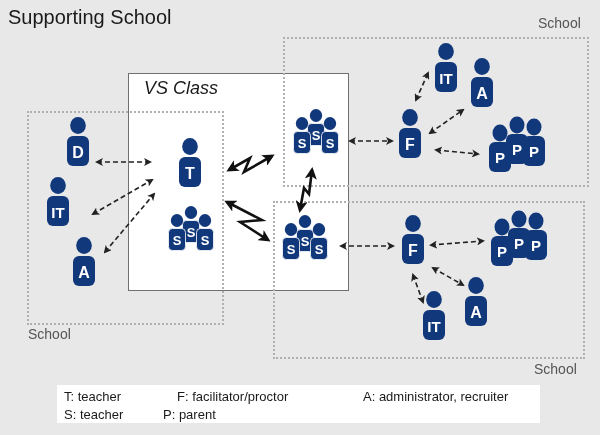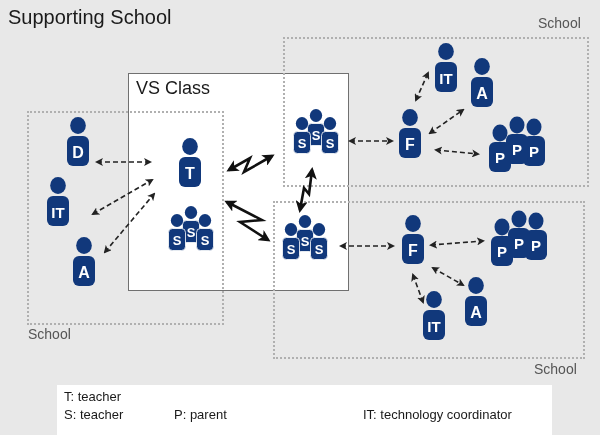--- a/index.html
+++ b/index.html
@@ -1,23 +1,23 @@
 <!DOCTYPE html>
 <html><head>
   <meta charset="utf-8">
   <style>
     html, body { margin:0; padding:0; }
     body { width:600px; height:435px; background:#e8e8e8; overflow:hidden; position:relative; font-family:"Liberation Sans", sans-serif; }
     .title { position:absolute; left:8px; top:6px; font-size:20px; color:#1a1a1a; }
     .vs-box { position:absolute; left:128px; top:73px; width:219px; height:216px; background:#fff; border:1.5px solid #707070; }
-    .vs-label { position:absolute; left:136px; top:78px; font-size:18px; color:#1a1a1a; }
+    .vs-label { position:absolute; left:144px; top:78px; font-size:18px; color:#1a1a1a;font-style:italic; }
     .school-box { position:absolute; border:2px dotted #a0a0a0; }
     .school-label { position:absolute; font-size:14px; color:#555; }
     svg.overlay { position:absolute; left:0; top:0; }
-    .legend { position:absolute; left:57px; top:385px; width:483px; height:51px; background:#fff;padding-left:12px; }
+    .legend { position:absolute; left:57px; top:385px; width:483px; height:38px; background:#fff; }
     .legend-item { position:absolute; font-size:13px; color:#1a1a1a; white-space:nowrap; }
     .person-letter { font-family:"Liberation Sans", sans-serif; font-weight:bold; fill:#fff; text-anchor:middle; }
   </style>
 </head>
 <body>
 
 <div class="title">Supporting School</div>
 
 <div class="school-box" style="left:27px; top:111px; width:193px; height:210px;"></div>
 <div class="school-box" style="left:283px; top:37px; width:302px; height:146px;"></div>
@@ -184,15 +184,16 @@
         <ellipse cx="476" cy="285.5" rx="7.82" ry="8.5" fill="#11387b"></ellipse>
         <rect x="465" y="296" width="22" height="30" rx="6" ry="6" fill="#11387b"></rect>
         <text x="476" y="317.6" font-size="16" class="person-letter">A</text>
       </g>
     </g>
 </svg>
 
 <div class="legend">
   <div class="legend-item" style="left:7px; top:4px;">T: teacher</div>
   <div class="legend-item" style="left:7px; top:22px;">S: teacher</div>
-  <div class="legend-item" style="left:117px; top:22px;">P: parent</div>
-  <div class="legend-item" style="left:306px; top:22px;">IT: technology coordinator</div>
+  <div class="legend-item" style="left:120px; top:4px;">F: facilitator/proctor</div>
+  <div class="legend-item" style="left:106px; top:22px;">P: parent</div>
+  <div class="legend-item" style="left:306px; top:4px;">A: administrator, recruiter</div>
 </div>
 
 </body></html>

